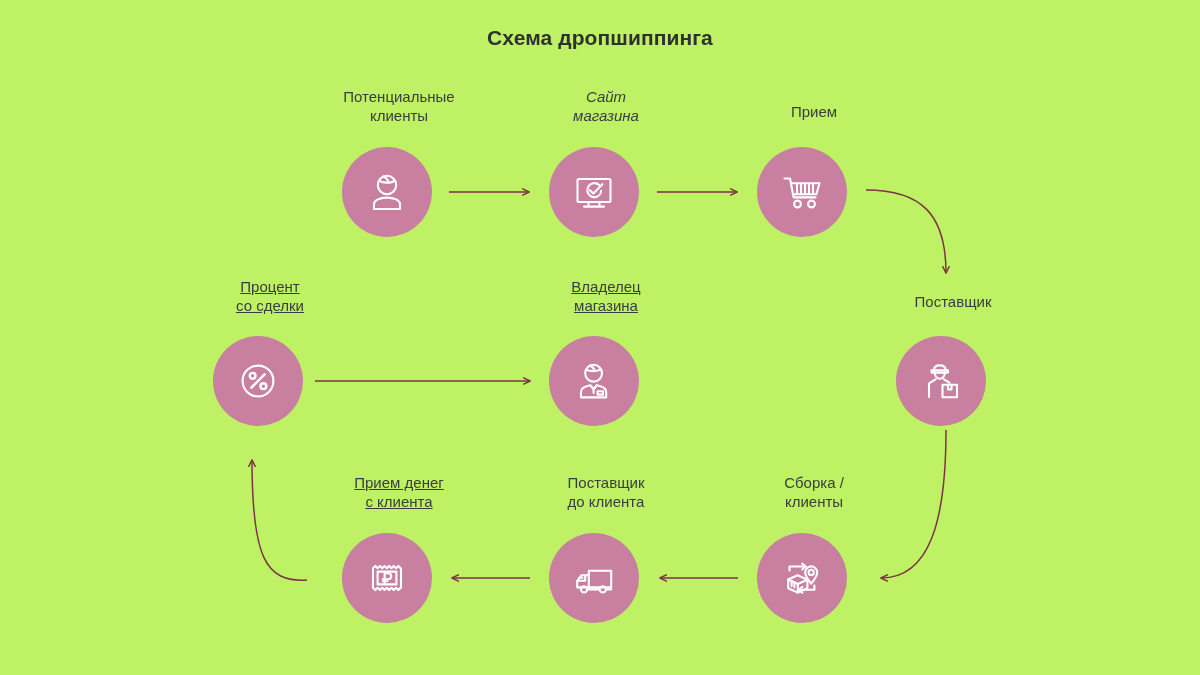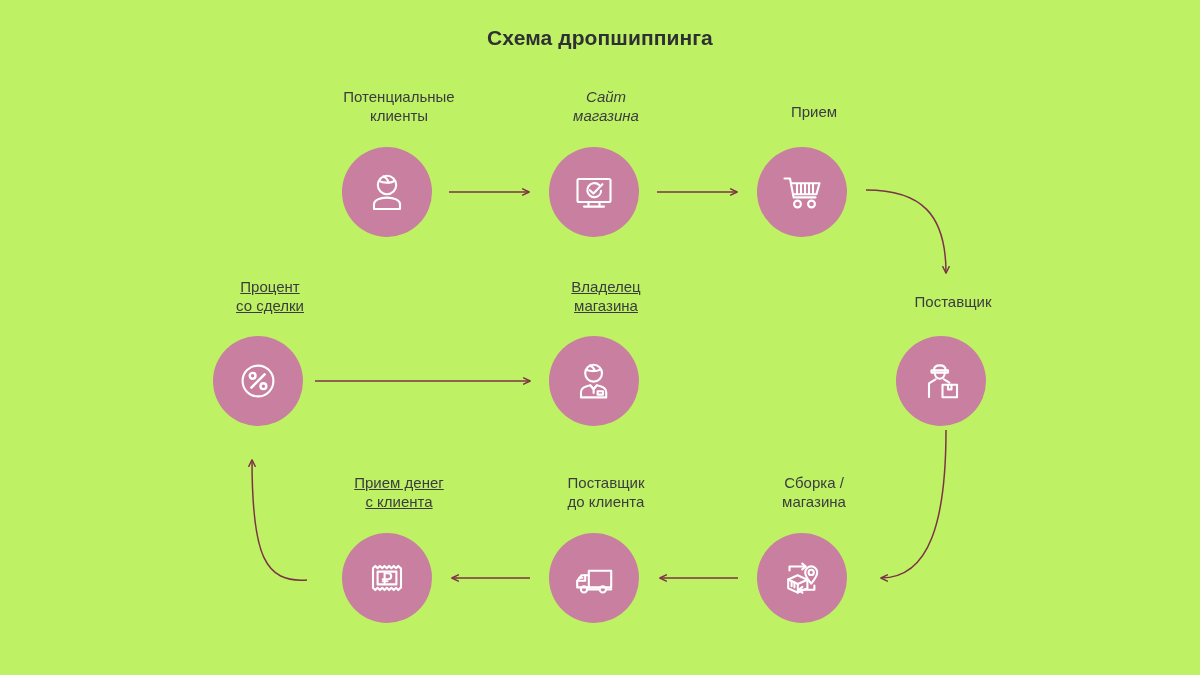--- a/index.html
+++ b/index.html
@@ -161,21 +161,21 @@
         <path class="ico" d="M18.6,22.4 L12,26.4 L12,40" style="stroke: rgb(255, 255, 255);"></path>
         <path class="ico" d="M27,22.4 L32.4,25.6" style="stroke: rgb(255, 255, 255);"></path>
         <rect class="ico" x="25.5" y="27.8" width="14.5" height="12.4" style="stroke: rgb(255, 255, 255);"></rect>
         <path class="ico" d="M31,27.8 L31,32.4 L34.5,32.4 L34.5,27.8" style="stroke: rgb(255, 255, 255);"></path>
       </svg>
     </div>
   </div>
 
   <div class="node" style="left:802px; top:474px;">
     <div class="label" style="top: 0px; color: rgb(59, 60, 63);">Сборка /
-магазина</div>
+клиенты</div>
     <div class="disc" style="top: 59px; background: rgb(201, 127, 160);">
       <svg width="48" height="48" viewBox="0 0 48 48">
         <path class="ico" d="M11.5,16.5 L11.5,12.5 L27,12.5" style="stroke: rgb(255, 255, 255);"></path>
         <path class="ico" d="M24.2,9.6 L27.8,12.5 L24.2,15.4" style="stroke: rgb(255, 255, 255);"></path>
         <path class="ico" d="M36.4,31.5 L36.4,35.8 L21.6,35.8" style="stroke: rgb(255, 255, 255);"></path>
         <path class="ico" d="M24.4,38.8 L20.8,35.8 L24.4,32.9" style="stroke: rgb(255, 255, 255);"></path>
         <path class="ico" d="M10.2,25.5 L19.6,21.3 L29.4,25.8 L29.4,34.2 L19.8,38.6 L10.2,34.2 Z" style="stroke: rgb(255, 255, 255);"></path>
         <path class="ico" d="M10.2,25.5 L19.8,30 L19.8,38.6" style="stroke: rgb(255, 255, 255);"></path>
         <path class="ico" d="M19.8,30 L29.4,25.8" style="stroke: rgb(255, 255, 255);"></path>
         <path class="ico" d="M13.6,27.1 L13.6,32.2" style="stroke: rgb(255, 255, 255);"></path>

